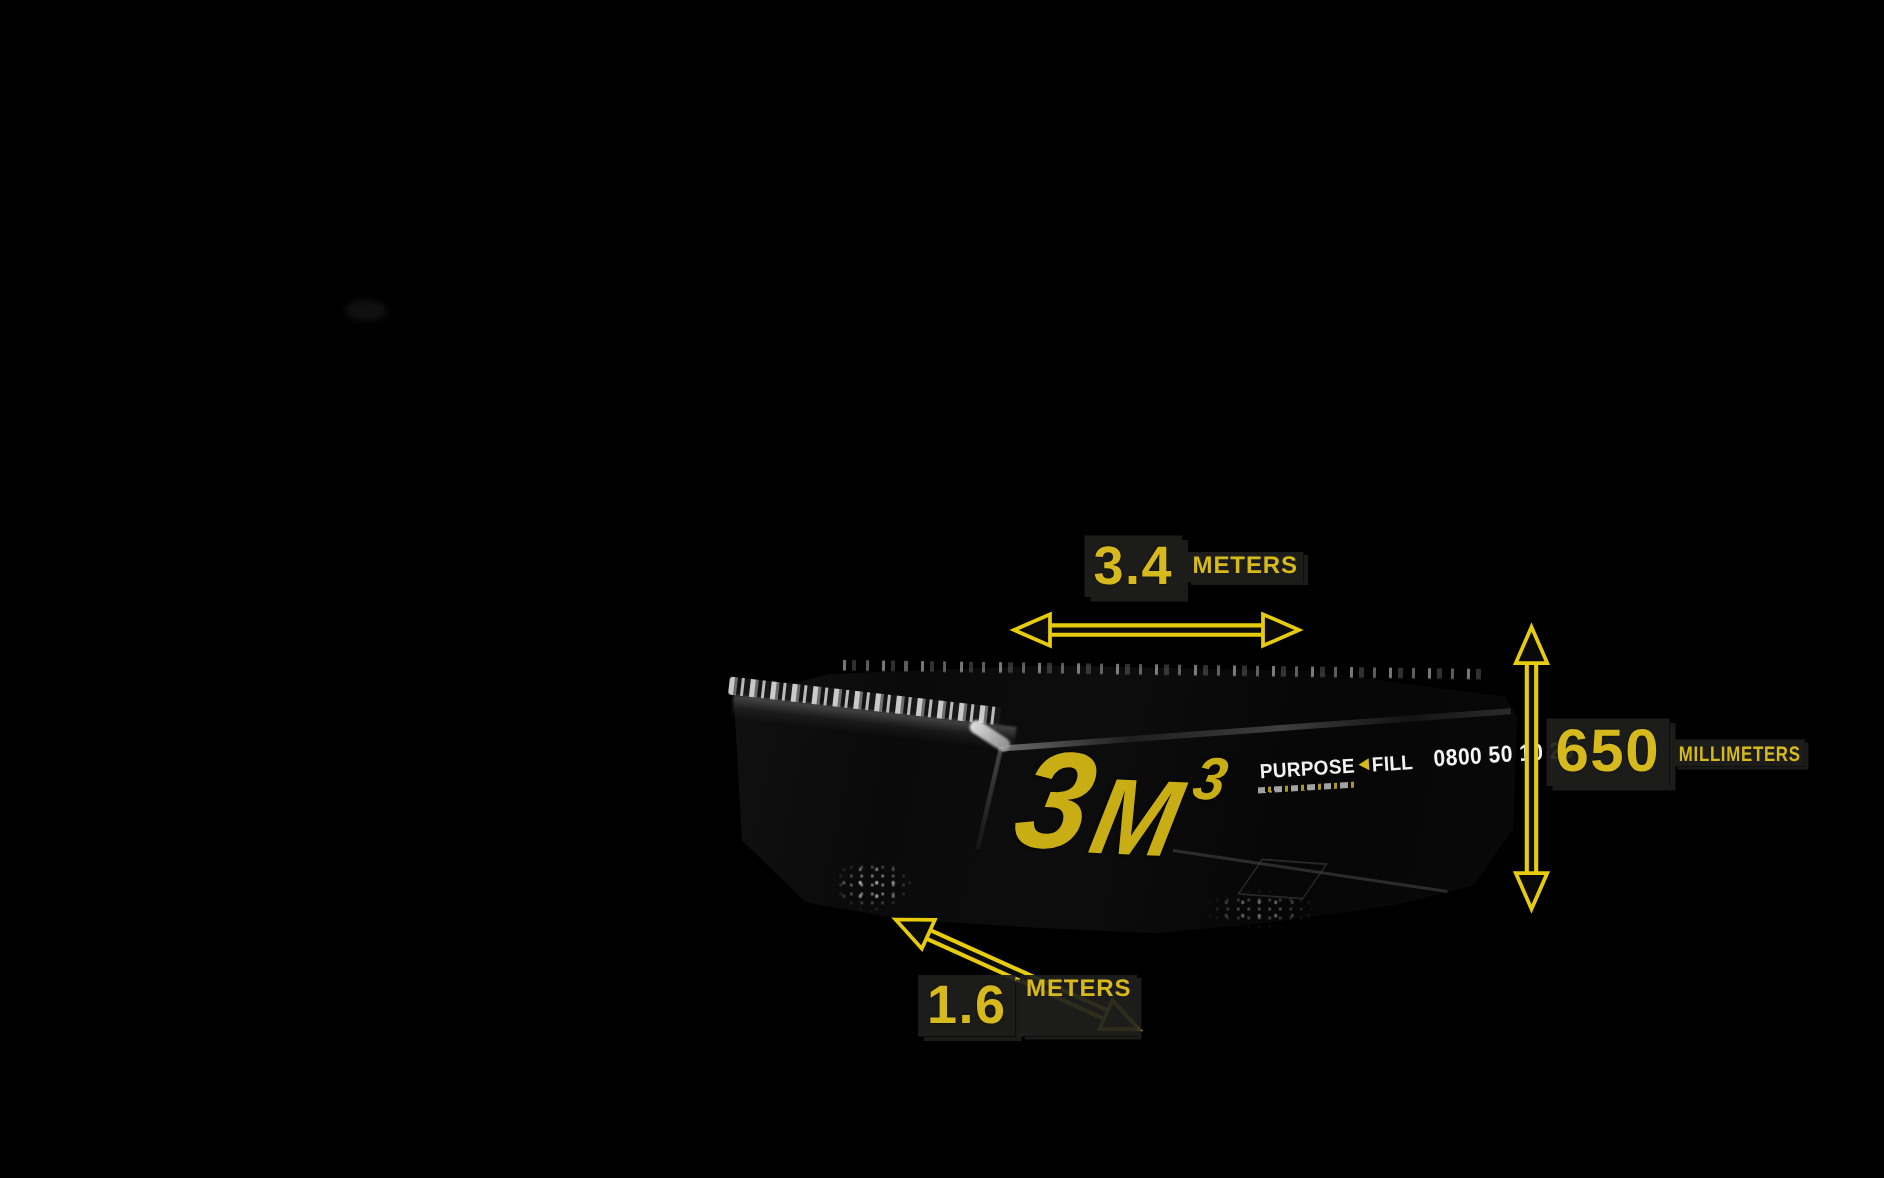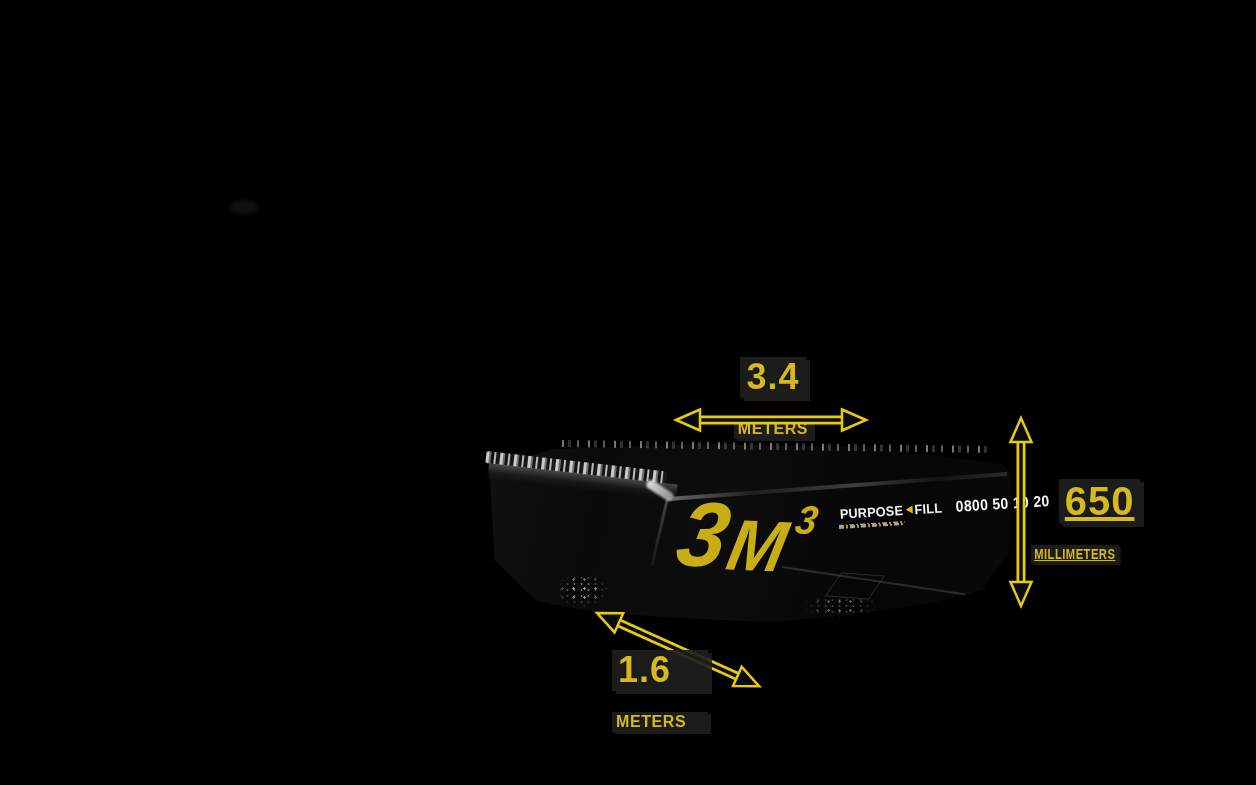--- a/index.html
+++ b/index.html
@@ -68,34 +68,34 @@
   .brand-line{position:static;display:flex;align-items:center;white-space:nowrap;}
   .brand-line span{position:static;display:inline-block;}
   .b-left,.b-right{font-size:13.5px;font-weight:bold;color:#f2f2f2;letter-spacing:.2px;transform:scaleX(.94);}
   .b-tri{width:0;height:0;border-right:7px solid #d6b91c;border-top:4.5px solid transparent;border-bottom:4.5px solid transparent;margin:0 1px;position:static;}
   .b-phone{font-size:15.5px;font-weight:bold;color:#f5f5f5;margin-left:7px;letter-spacing:.4px;transform:scaleX(.9);}
   .brand-tagline{position:static;display:block;width:66px;height:4px;margin-top:2px;
     background:repeating-linear-gradient(90deg,#c8c8c8 0 5px,transparent 5px 7px,#d6b91c 7px 9px,transparent 9px 11px);
     opacity:.8;}
 
   
-  .dim-label{display:flex;flex-direction:column;gap:21px;color:#d6b91c;font-weight:bold;}
+  .dim-label{display:flex;gap:3px;color:#d6b91c;font-weight:bold;}
   .dim-label span{position:static;display:inline-block;line-height:1;}
   .dim-value{
     background:rgba(30,30,28,.92);box-shadow:4px 3px 0 rgba(32,32,30,.85);
     padding:2px 6px 3px;font-size:36px;letter-spacing:1px;
     text-shadow:0 0 2px rgba(0,0,0,.55);
   }
   .dim-unit{
     background:rgba(30,30,28,.92);box-shadow:3px 2px 0 rgba(32,32,30,.85);
     padding:2px 4px;font-size:16px;letter-spacing:.6px;
   }
   .label-w{left:723px;top:357px;width:100px;align-items:center;}
   .label-d{left:612px;top:650px;width:96px;}
-  .label-h{left:1031px;top:479px;align-items:flex-end;text-decoration:underline;}
+  .label-h{left:1031px;top:479px;align-items:center;}
   .label-h .dim-value{font-size:40px;}
   .label-h .dim-unit{font-size:14px;transform:scaleX(.8);transform-origin:left center;}
 
   
   svg.arrow{overflow:visible;}
   .arrow-w{left:672px;top:405px;}
   .arrow-h{left:1003px;top:412px;}
   .arrow-d{left:585px;top:601px;}
   .shaft{stroke:#e7cb0e;stroke-width:9;}
   .core{stroke:#0b0b0b;stroke-width:3.5;}

